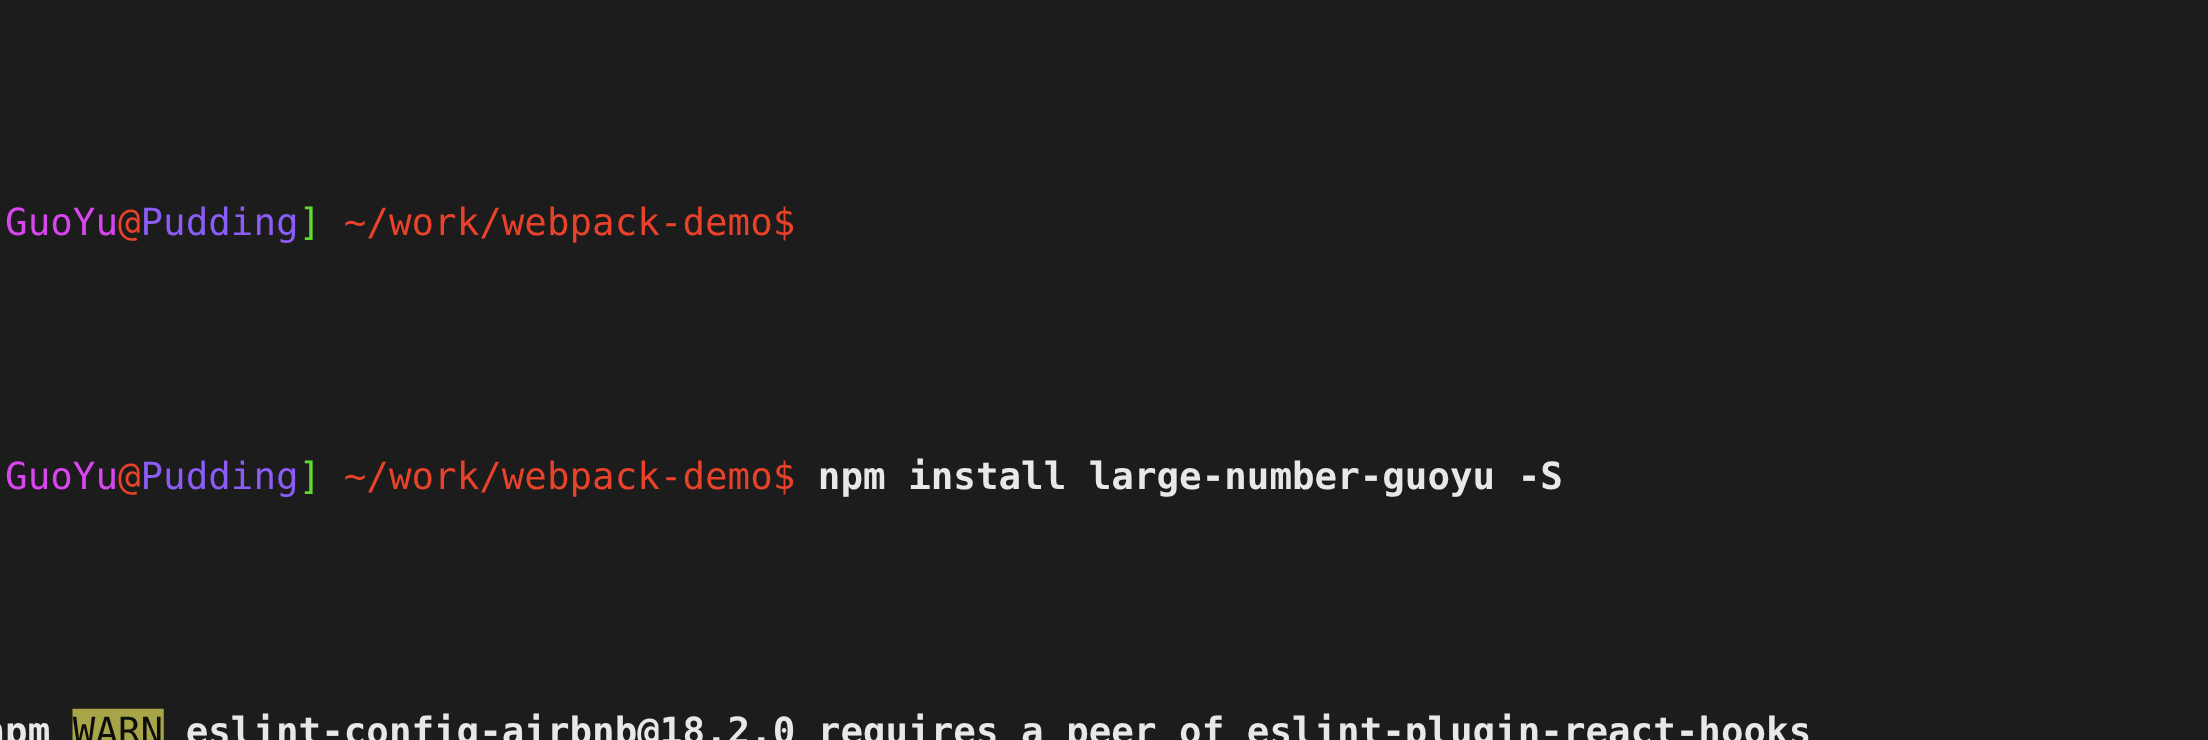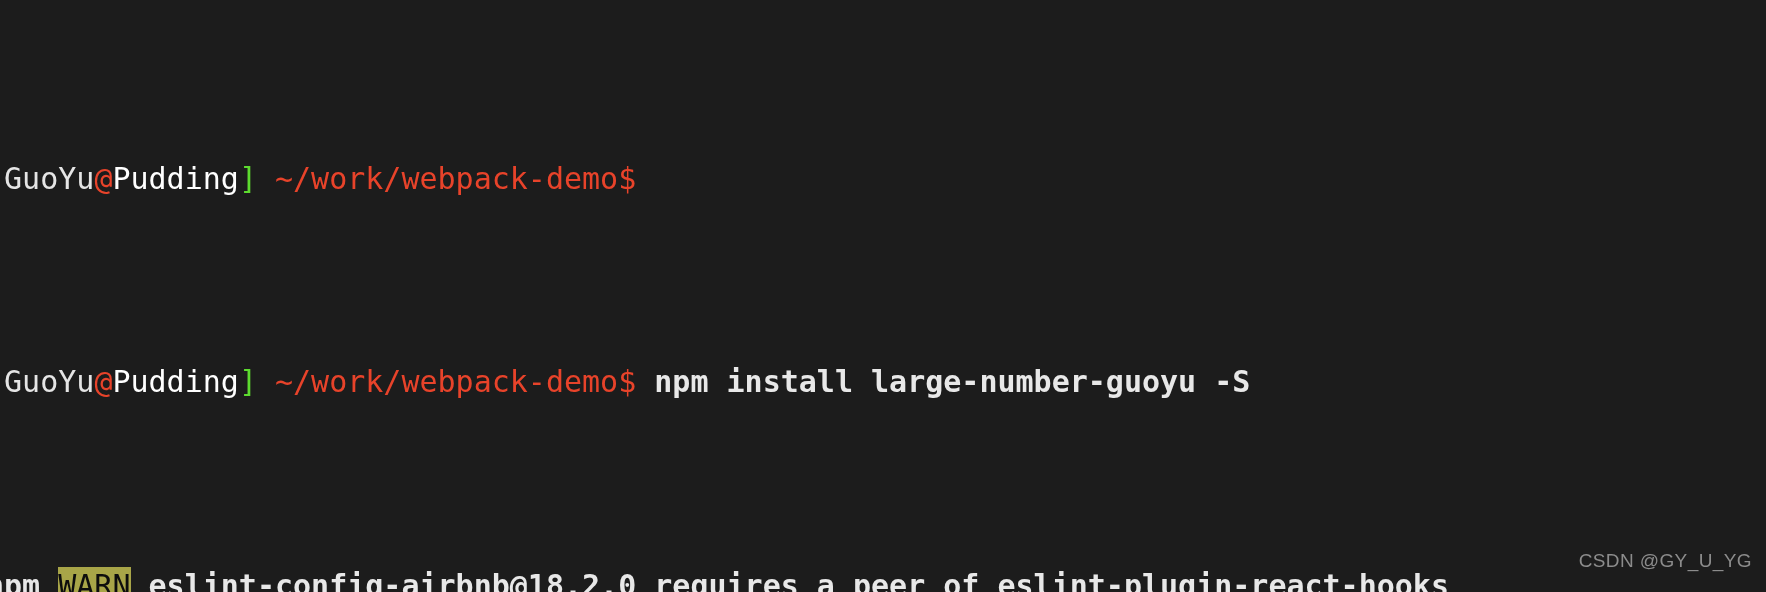--- a/index.html
+++ b/index.html
@@ -28,22 +28,22 @@
     white-space: pre;
   }
   .line {
     height: 40.7px;
     white-space: pre;
     overflow: hidden;
   }
   
   .c-white   { color: #e8e8e8; font-weight: bold; }
   .c-green   { color: #5ddb2f; }
-  .c-cyan    { color: #e5e5e5; }
-  .c-magenta { color: #ffffff; }
+  .c-cyan    { color: #d946ef; }
+  .c-magenta { color: #8b5cf6; }
   .c-orange  { color: #e8432a; }
   .warn-badge {
     background: #a8a548;
     color: #0d0d0d;
     padding: 1px 0 3px 0;
   }
   .watermark {
     position: absolute;
     right: 14px;
     bottom: 10px;
@@ -94,14 +94,13 @@
     
 
     
     
 
     
     
 
   </div>
 
-  <div class="watermark">CSDN @GY_U_YG</div>
 </div>
 
 </body></html>

